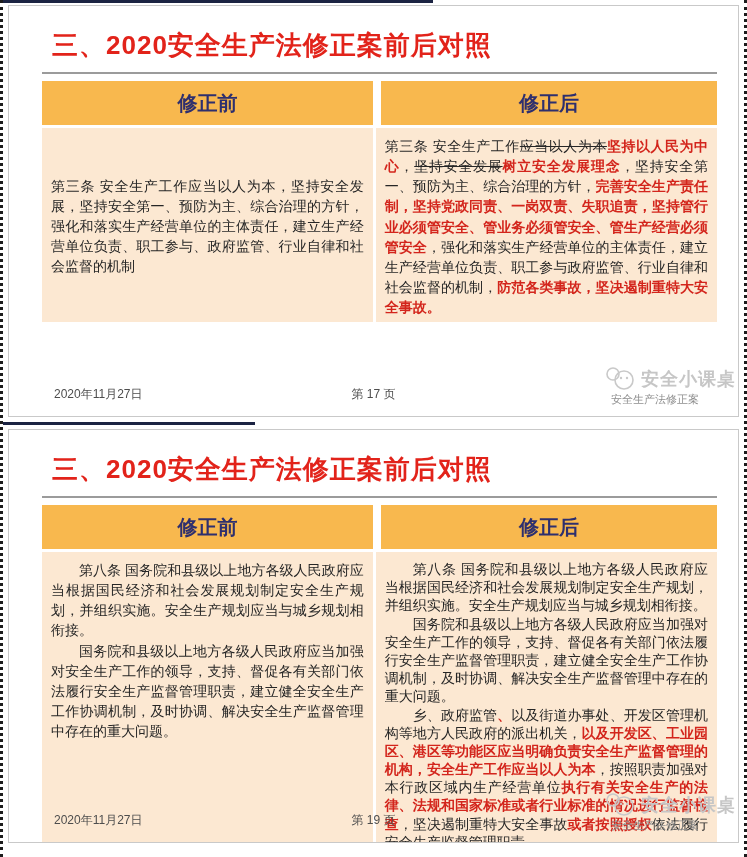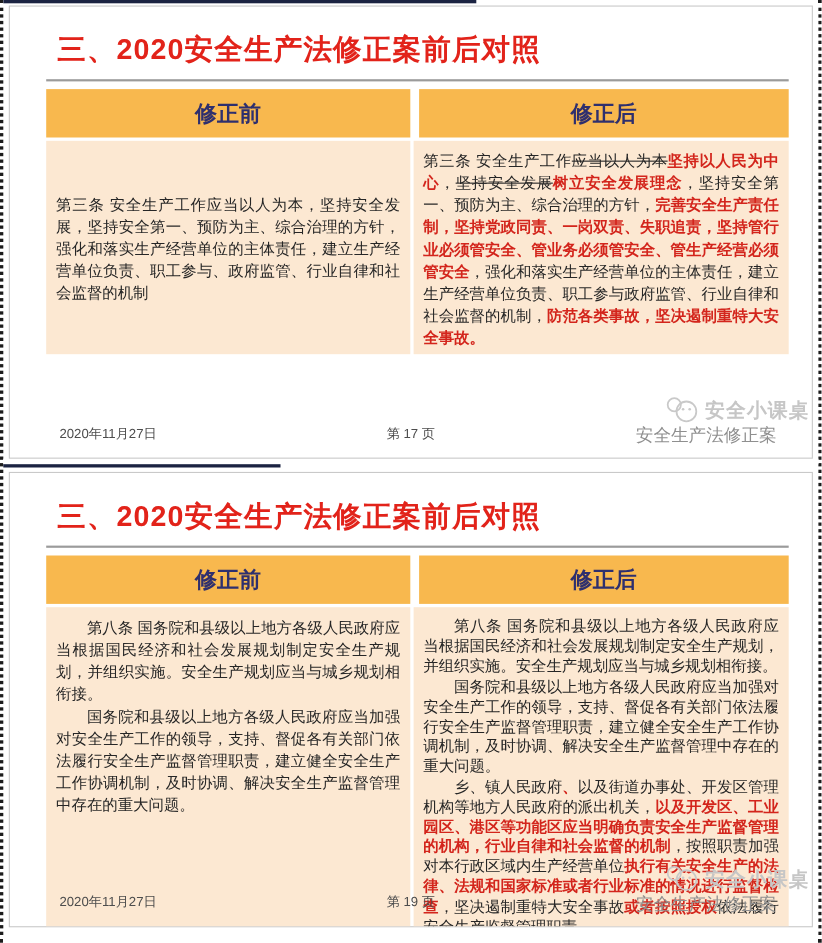--- a/index.html
+++ b/index.html
@@ -60,28 +60,28 @@
   .seg-red { color:#d3251c; font-weight:bold; }
   .seg-strike { text-decoration:line-through; }
   .footer {
     position:absolute; left:33px; right:33px; bottom:13px;
     font-size:12px; color:#4d4d4d;
   }
   .footer .date { position:absolute; left:12px; bottom:0; }
   .footer .pageno { position:absolute; left:50%; transform:translateX(-50%); bottom:0; }
   .watermark {
     position:absolute; right:2px; bottom:9px;
-    width:158px; text-align:left;
+    width:158px; text-align:center;
   }
   .wm-row {
     display:flex; align-items:center; justify-content:flex-end;
     color:#c6c6c6; font-size:18px; font-weight:bold; letter-spacing:1px;
   }
   .wm-logo { width:34px; height:26px; margin-right:3px; flex:0 0 auto; }
-  .wm-sub { color:#8f8f8f; font-size:16px; margin-top:0; padding-right:4px; }
+  .wm-sub { color:#8f8f8f; font-size:11px; margin-top:0; padding-right:4px; }
 </style>
 </head>
 <body>
 
 <div class="page">
 
   <div class="video-bar" style="width:58%"></div>
 
   <div class="slide slide-1">
     <div class="slide-title">三、2020安全生产法修正案前后对照</div>
@@ -135,21 +135,21 @@
         <div class="th th-after">修正后</div>
       </div>
       <div class="tbody">
         <div class="td td-before">
             <p class="para indent"><span>第八条  国务院和县级以上地方各级人民政府应当根据国民经济和社会发展规划制定安全生产规划，并组织实施。安全生产规划应当与城乡规划相衔接。</span></p>
             <p class="para indent"><span>国务院和县级以上地方各级人民政府应当加强对安全生产工作的领导，支持、督促各有关部门依法履行安全生产监督管理职责，建立健全安全生产工作协调机制，及时协调、解决安全生产监督管理中存在的重大问题。</span></p>
           </div>
         <div class="td td-after">
             <p class="para indent"><span>第八条  国务院和县级以上地方各级人民政府应当根据国民经济和社会发展规划制定安全生产规划，并组织实施。安全生产规划应当与城乡规划相衔接。</span></p>
             <p class="para indent"><span>国务院和县级以上地方各级人民政府应当加强对安全生产工作的领导，支持、督促各有关部门依法履行安全生产监督管理职责，建立健全安全生产工作协调机制，及时协调、解决安全生产监督管理中存在的重大问题。</span></p>
-            <p class="para indent"><span>乡、镇人民政府</span><span class="seg-red">、</span><span>以及街道办事处、开发区管理机构等地方人民政府的派出机关，</span><span class="seg-red">以及开发区、工业园区、港区等功能区应当明确负责安全生产监督管理的机构，行业自律和社会监督的机制</span><span>，按照职责加强对本行政区域内生产经营单位</span><span class="seg-red">执行有关安全生产的法律、法规和国家标准或者行业标准的情况进行监督检查</span><span>，坚决遏制重特大安全事故</span><span class="seg-red">或者按照授权</span><span>依法履行安全生产监督管理职责。</span></p>
+            <p class="para indent"><span>乡、政府监管</span><span class="seg-red">、</span><span>以及街道办事处、开发区管理机构等地方人民政府的派出机关，</span><span class="seg-red">以及开发区、工业园区、港区等功能区应当明确负责安全生产监督管理的机构，安全生产工作应当以人为本</span><span>，按照职责加强对本行政区域内生产经营单位</span><span class="seg-red">执行有关安全生产的法律、法规和国家标准或者行业标准的情况进行监督检查</span><span>，坚决遏制重特大安全事故</span><span class="seg-red">或者按照授权</span><span>依法履行安全生产监督管理职责。</span></p>
           </div>
       </div>
     </div>
 
     <div class="footer">
       <span class="date">2020年11月27日</span>
       <span class="pageno">第 19 页</span>
     </div>
 
     <div class="watermark">

